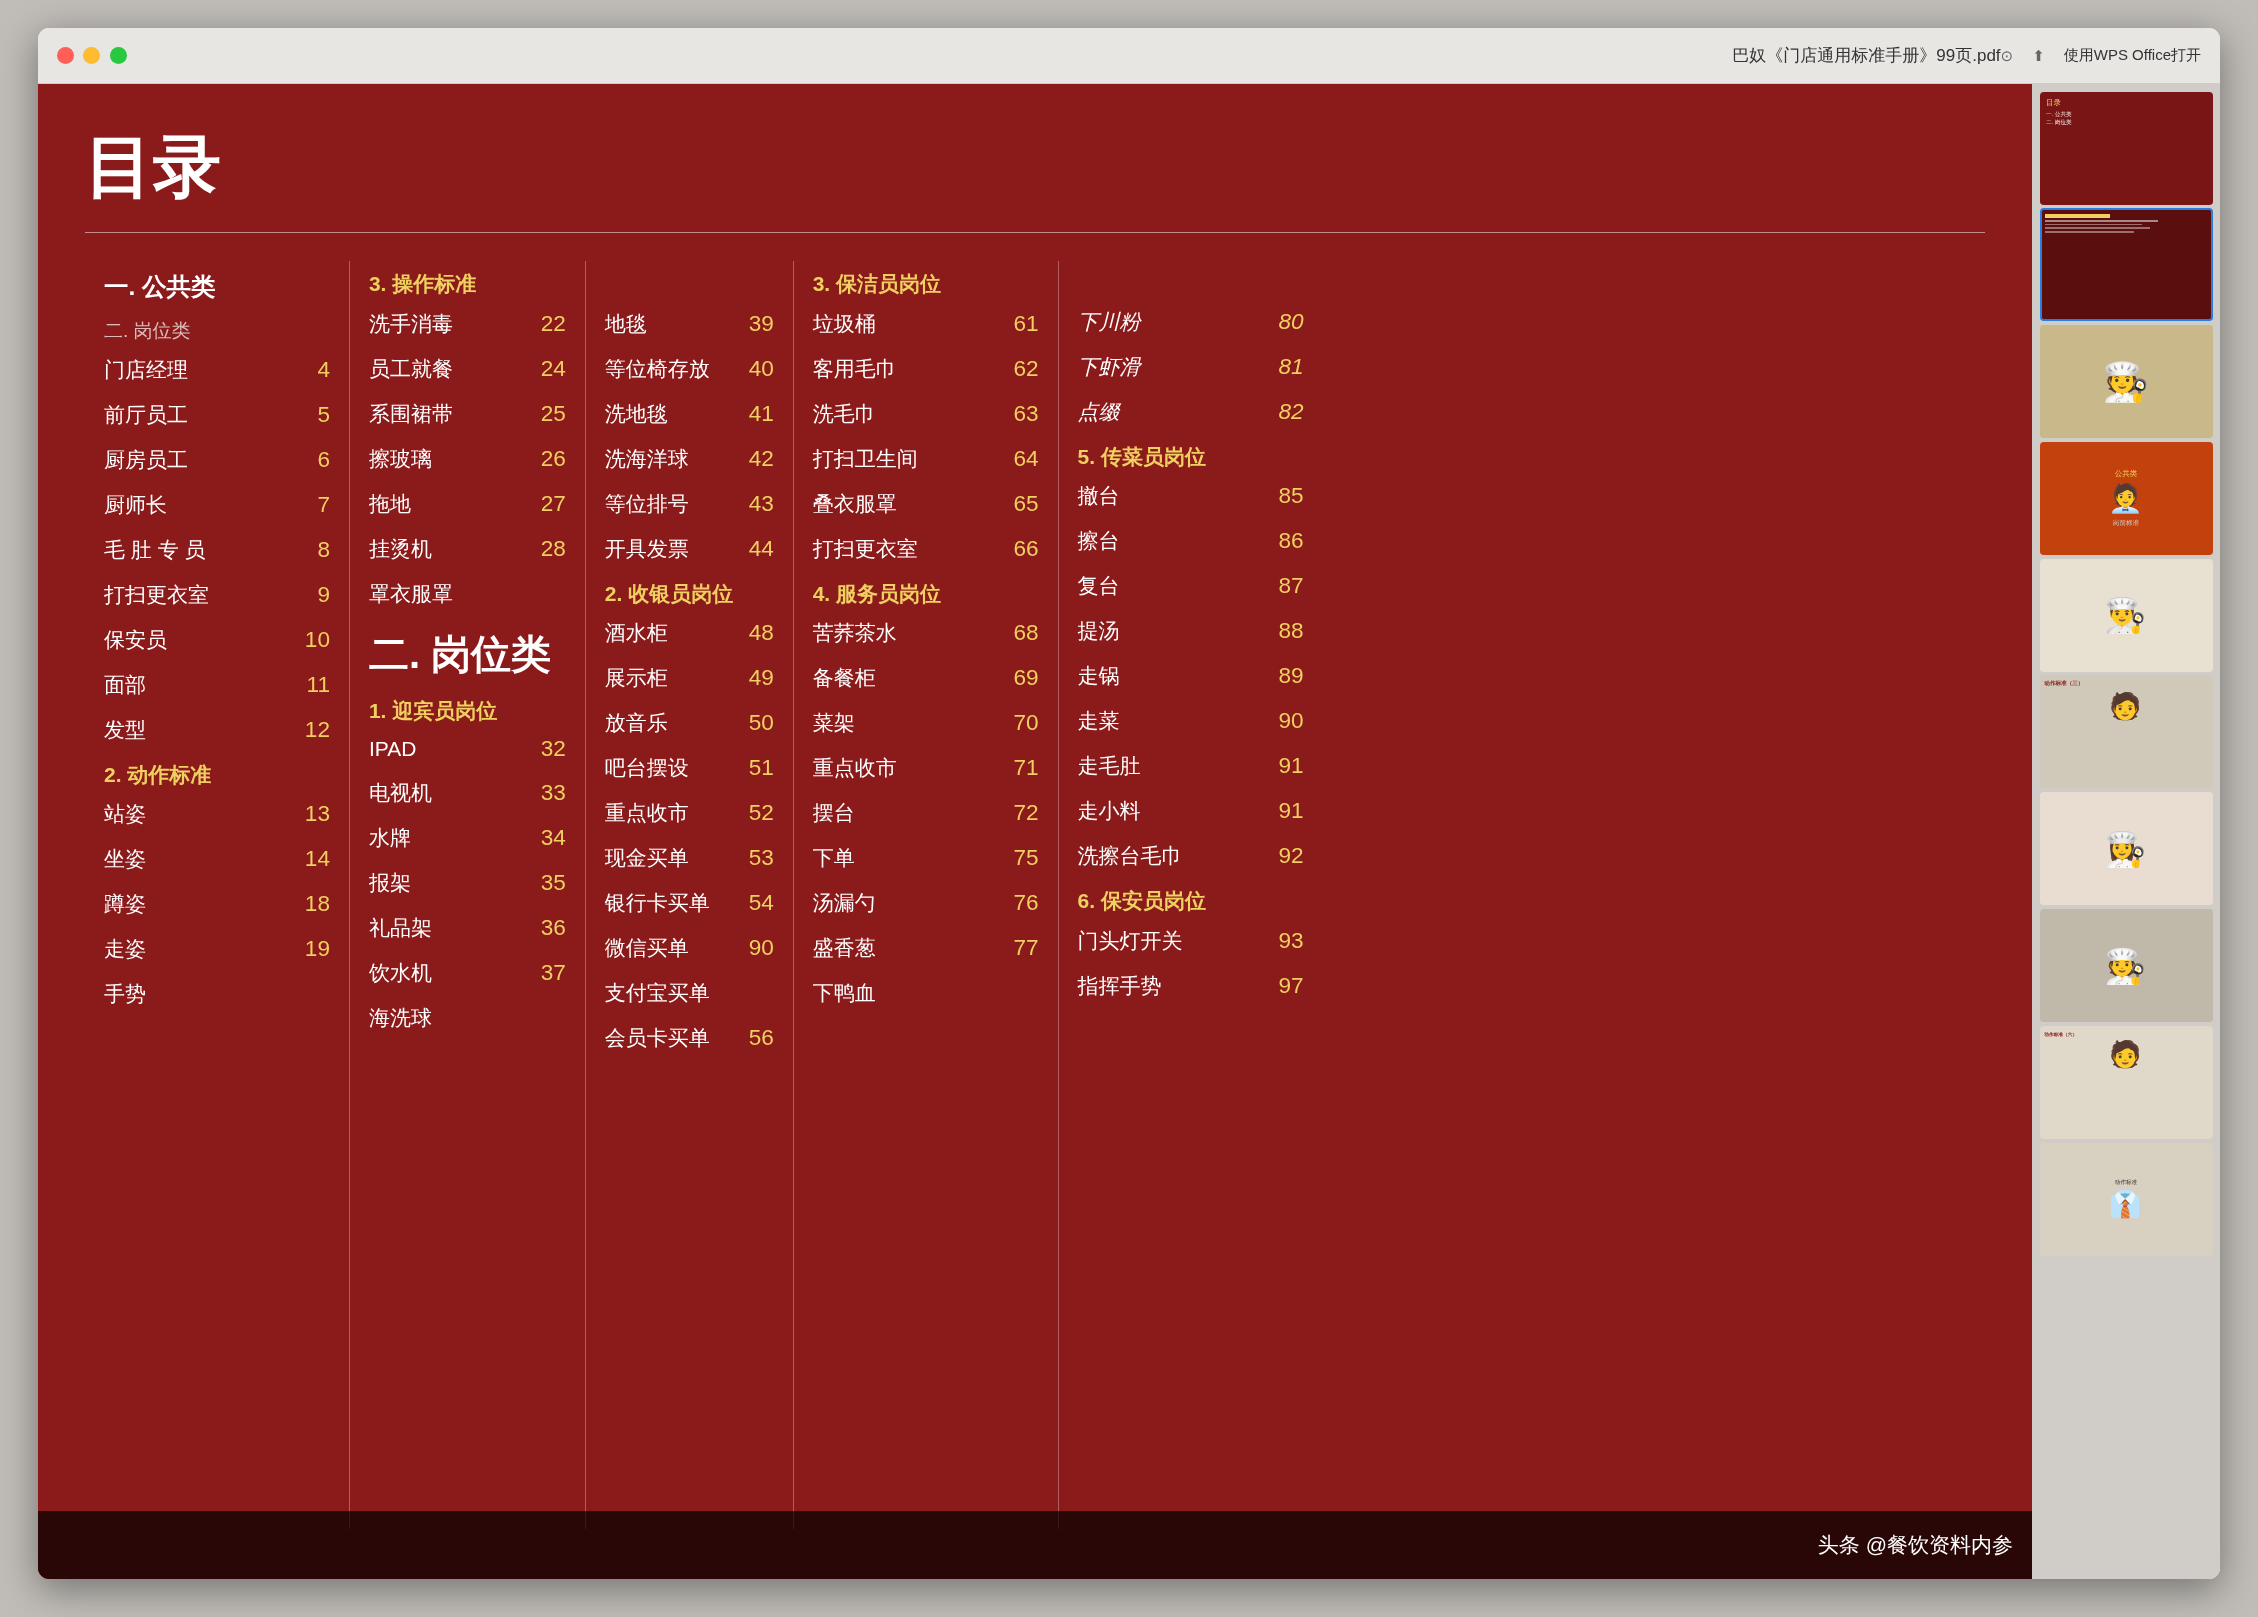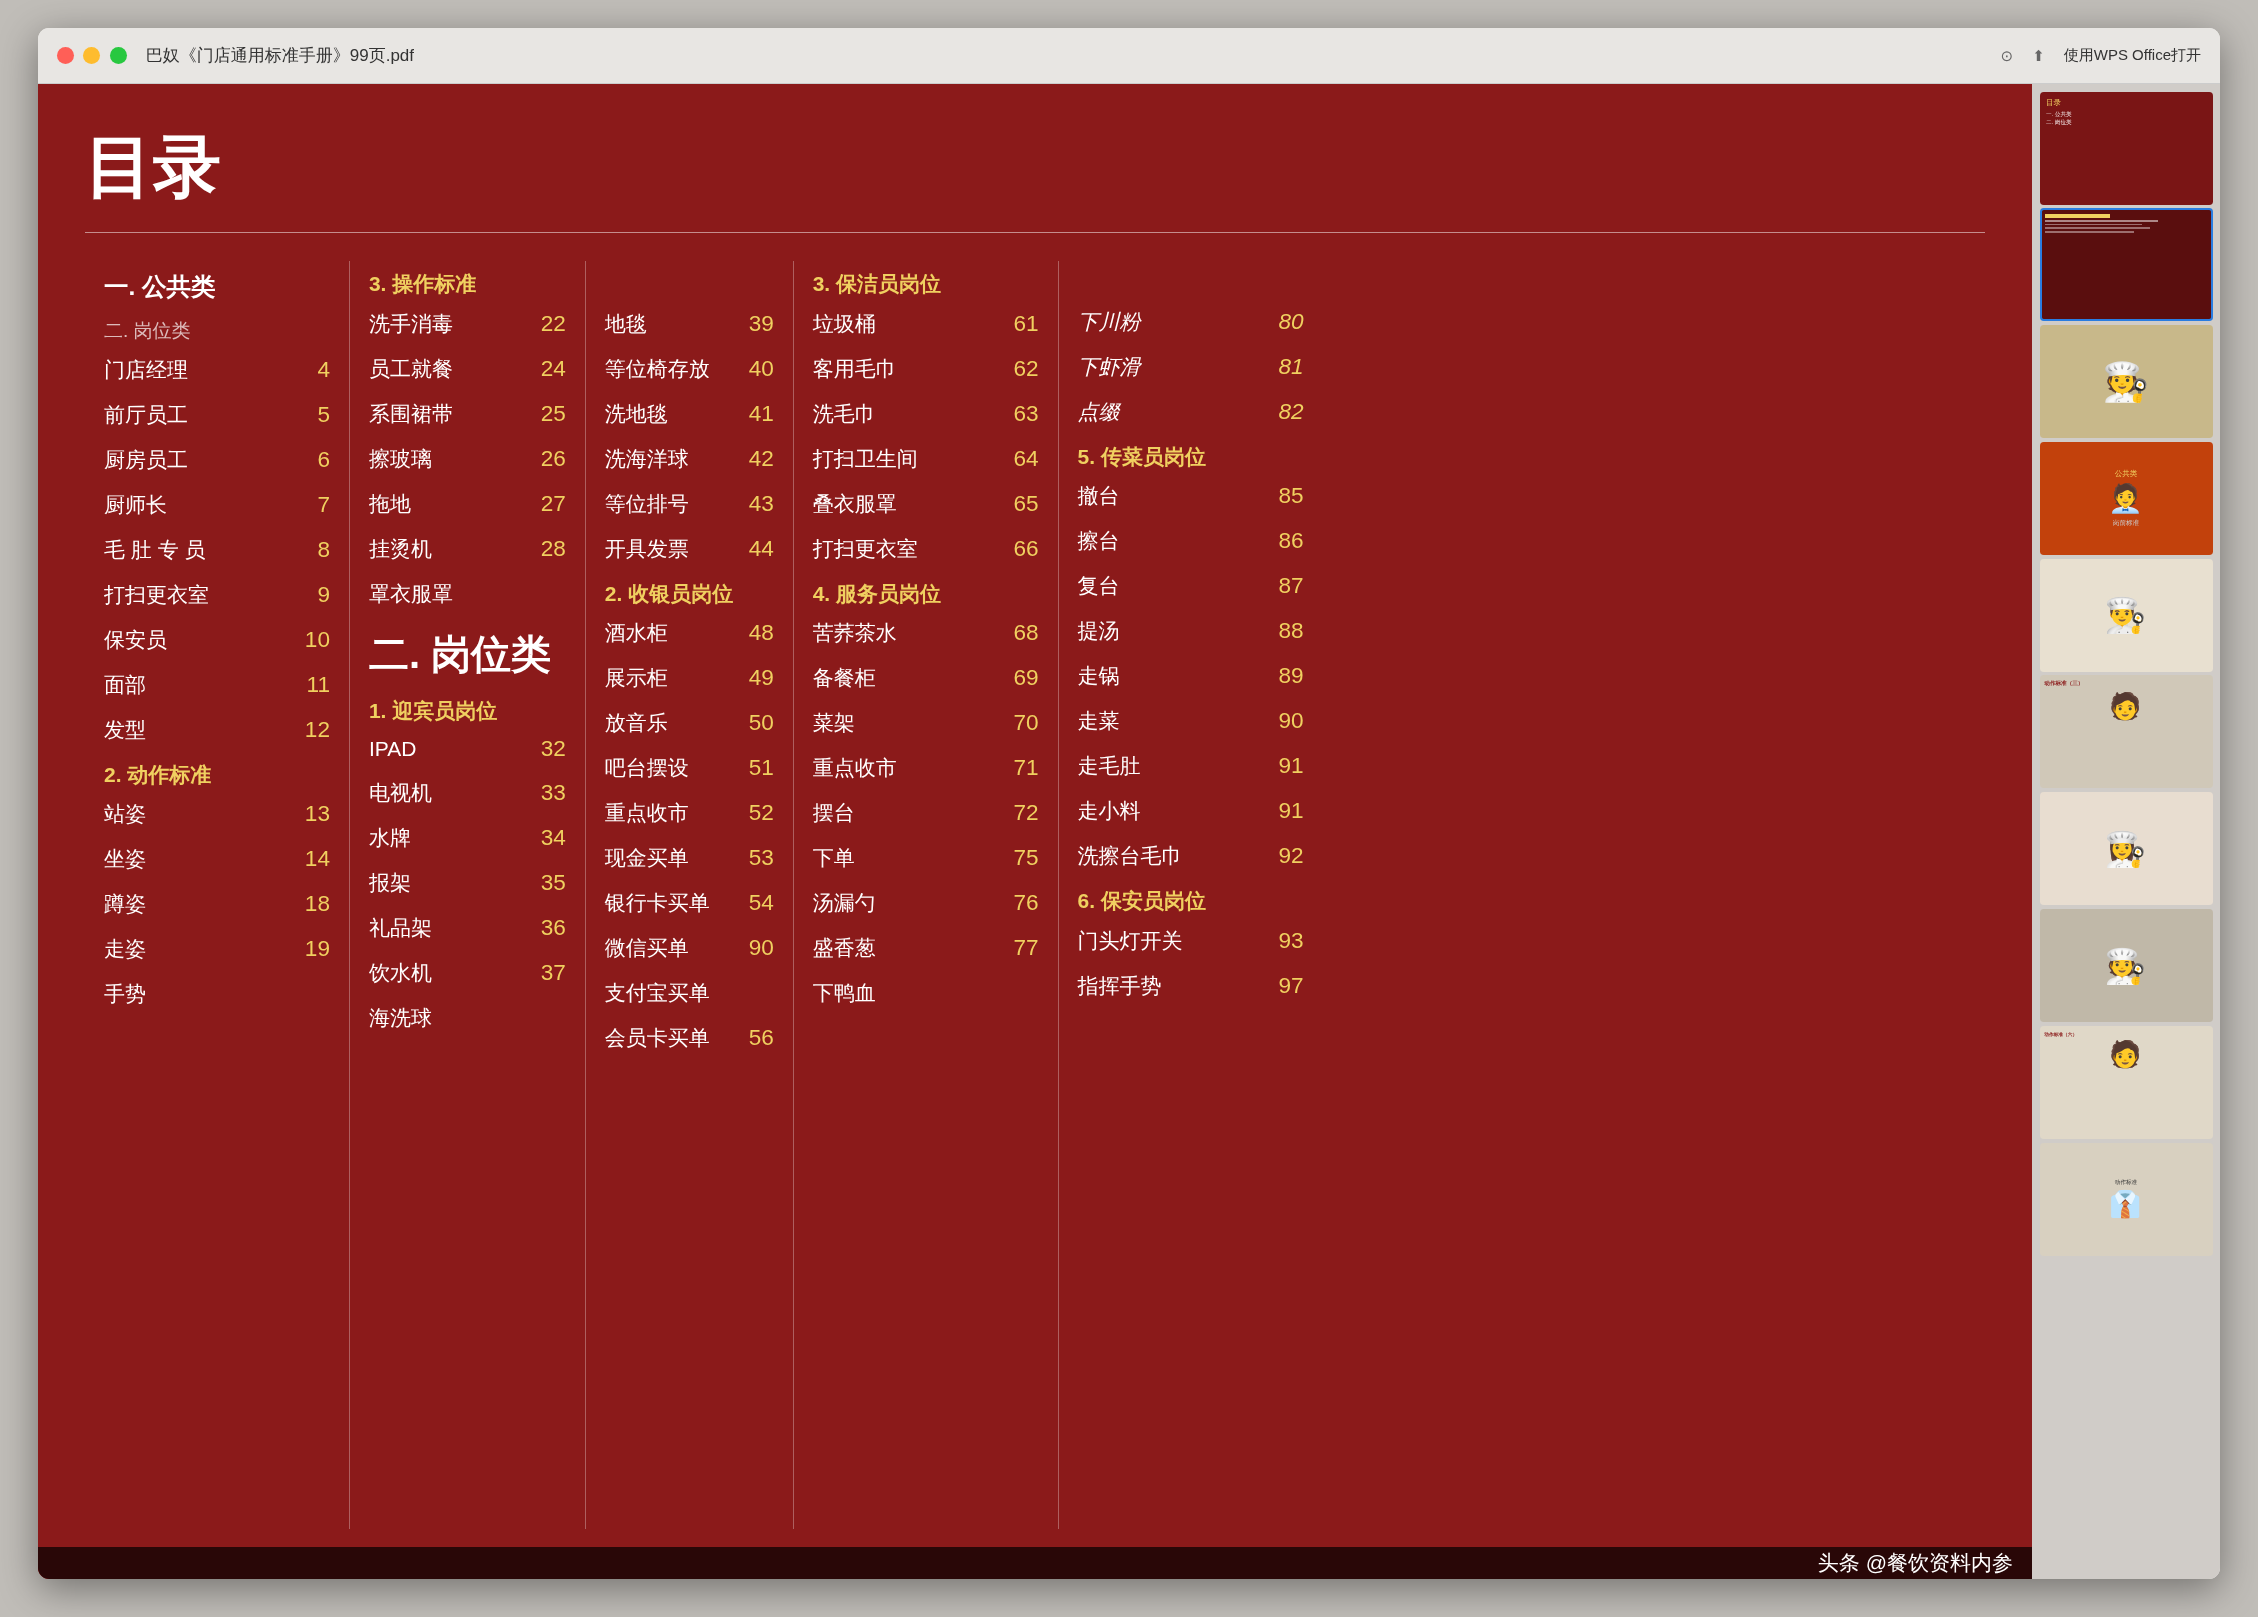--- a/index.html
+++ b/index.html
@@ -42,21 +42,21 @@
       height: 17px;
       border-radius: 50%;
     }
     .tl-red { background: #ff5f57; }
     .tl-yellow { background: #febc2e; }
     .tl-green { background: #28c840; }
     .title-text {
       font-size: 17px;
       color: #333;
       flex: 1;
-      text-align: left;
+      text-align: right;
     }
     .toolbar-right {
       display: flex;
       align-items: center;
       gap: 19px;
     }
     .toolbar-btn {
       font-size: 15px;
       color: #666;
       cursor: pointer;
@@ -173,21 +173,21 @@
     }
     
     .footer-bar {
       position: absolute;
       bottom: 0;
       right: 0;
       left: 0;
       background: rgba(0,0,0,0.7);
       color: #fff;
       font-size: 21px;
-      padding: 2px 19px;
+      padding: 20px 19px;
       text-align: right;
     }
   </style>
 </head>
 <body>
 
 <div class="window">
 
   <div class="titlebar">
     <div class="traffic-lights">

